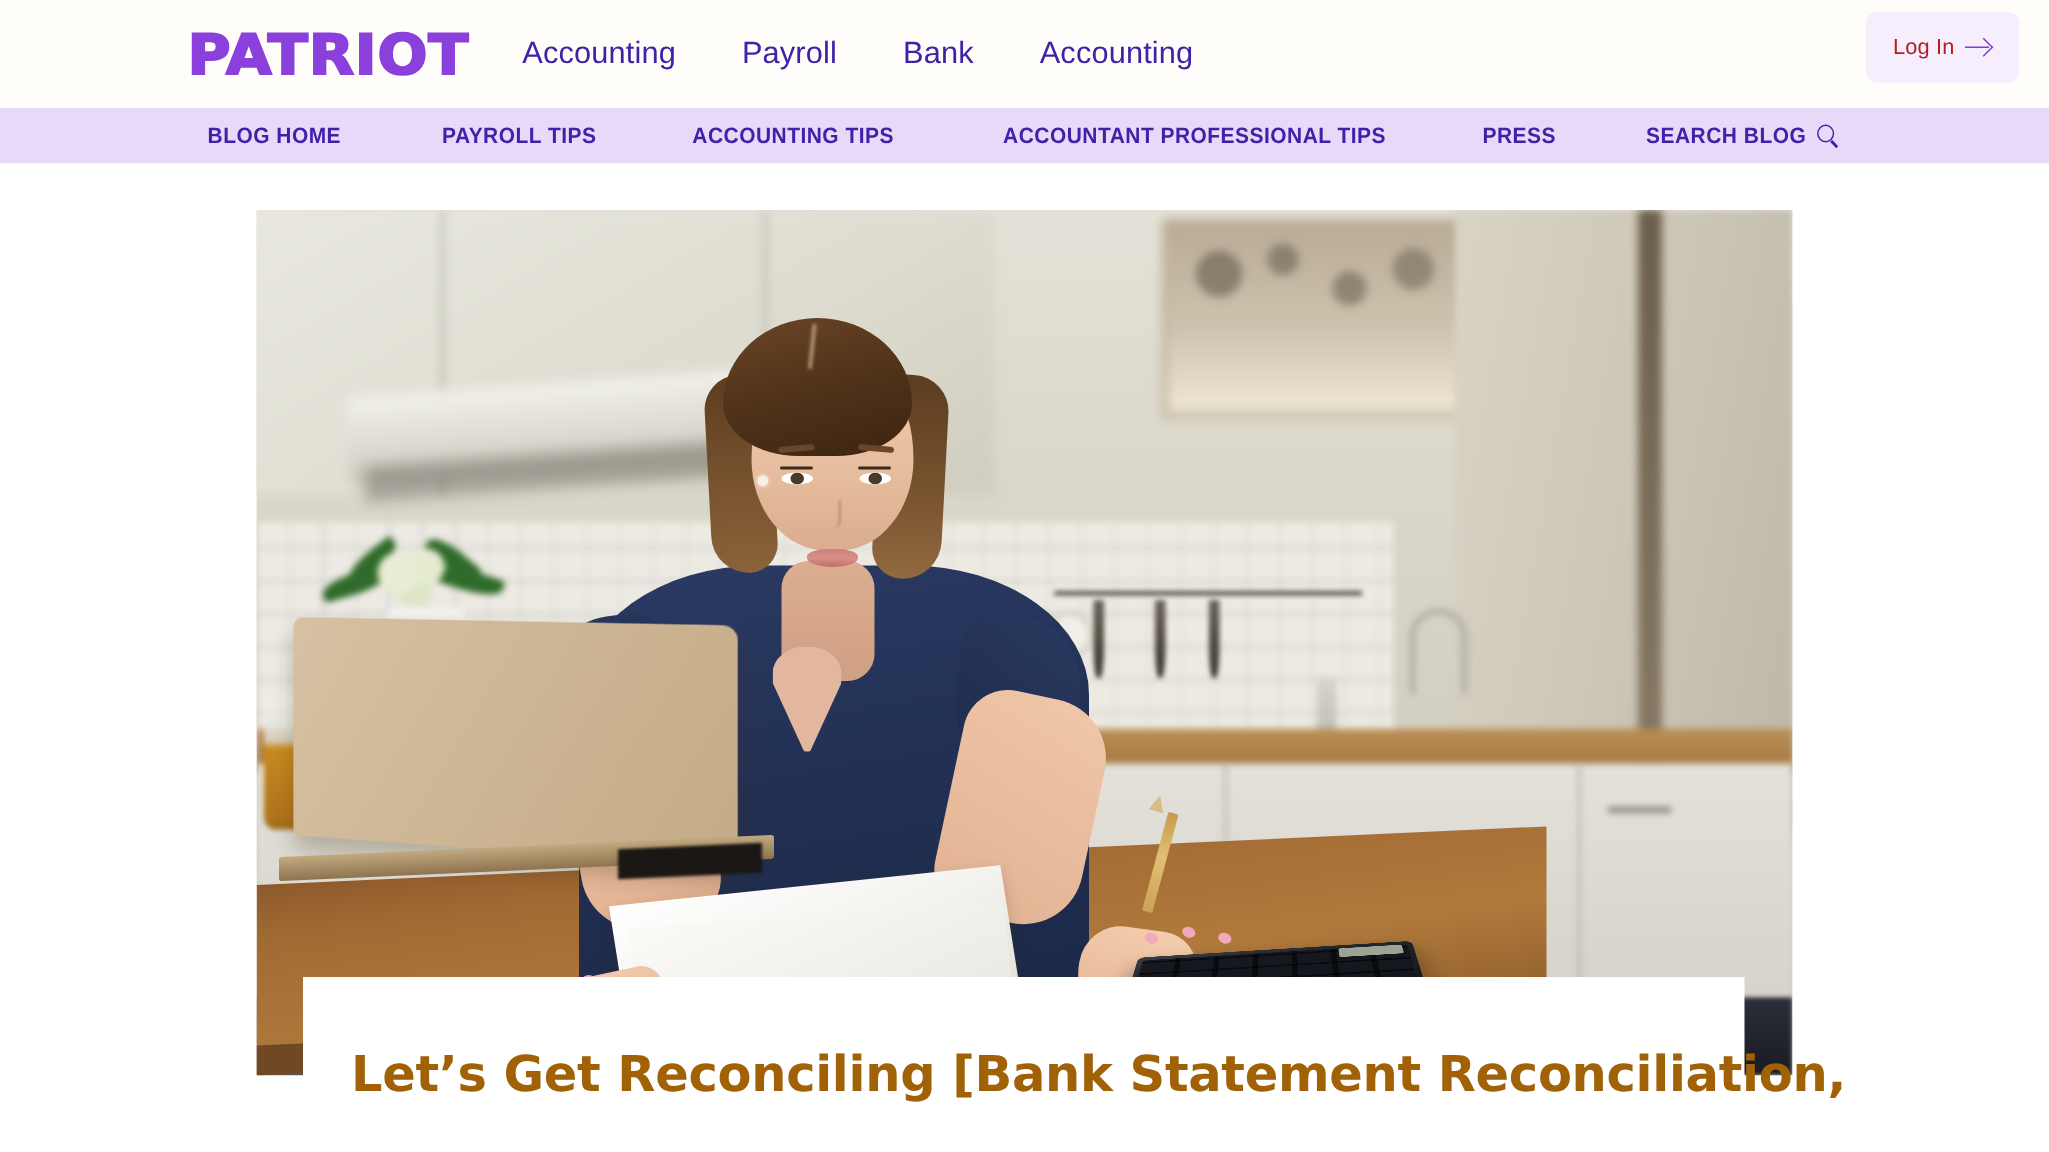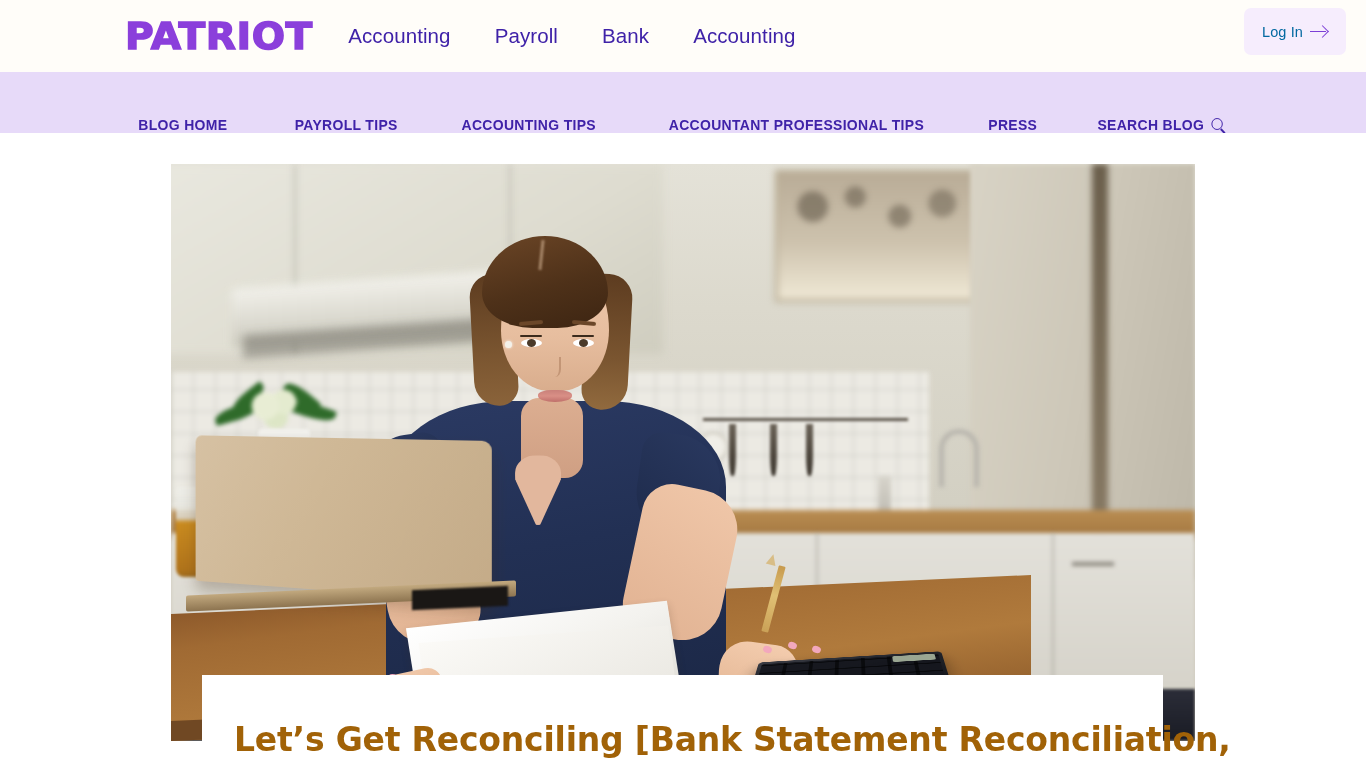--- a/index.html
+++ b/index.html
@@ -64,21 +64,21 @@
     display: flex;
     align-items: center;
     justify-content: center;
     gap: 7px;
     cursor: pointer;
     font-family: "Liberation Sans", sans-serif;
   }
 
   .login-btn .label {
     font-size: 14.5px;
-    color: #0369a1;
+    color: #b91c1c;
     letter-spacing: 0.1px;
   }
 
   .arrow-icon {
     display: inline-block;
     width: 18px;
     height: 14px;
     position: relative;
   }
   .arrow-icon::before {
@@ -93,24 +93,24 @@
     position: absolute;
     right: 1px; top: 2.4px;
     width: 8px; height: 8px;
     border-top: 1.6px solid #7c3fd6;
     border-right: 1.6px solid #7c3fd6;
     transform: rotate(45deg);
   }
 
   
   .sub-nav {
-    height: 61px;
+    height: 37px;
     background: #e7daf9;
     display: flex;
-    align-items: flex-end;
+    align-items: center;
     justify-content: center;
     gap: 0;
   }
 
   .sub-nav a {
     font-family: "Liberation Sans", sans-serif;
     font-size: 14.7px;
     font-weight: bold;
     color: #3f22a8;
     text-decoration: none;

